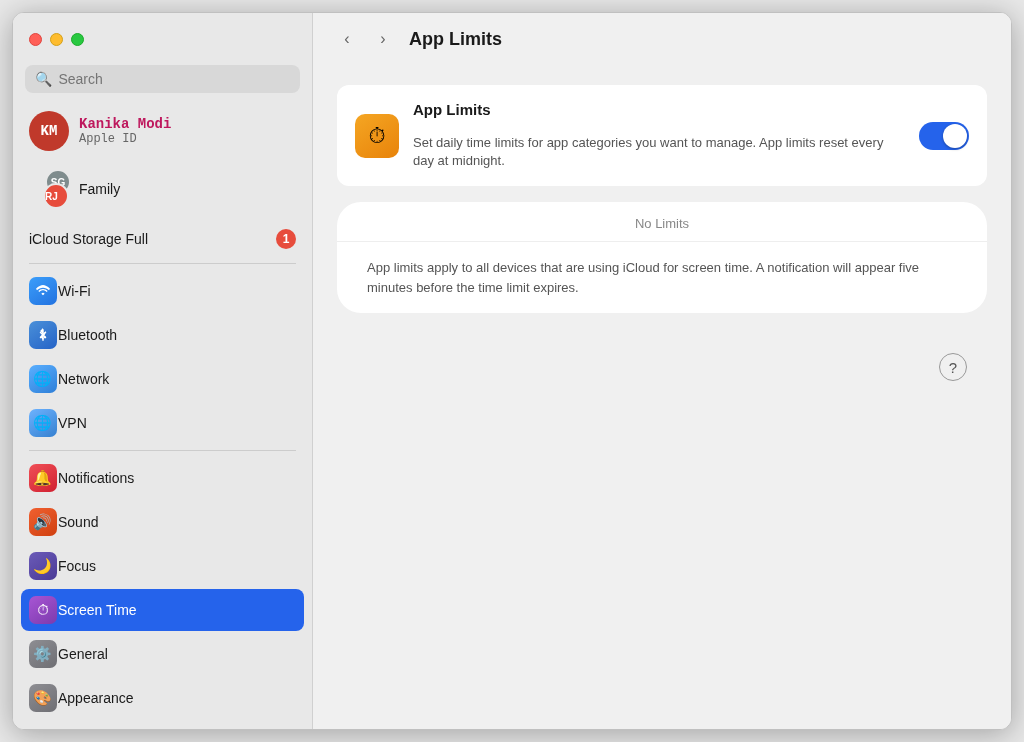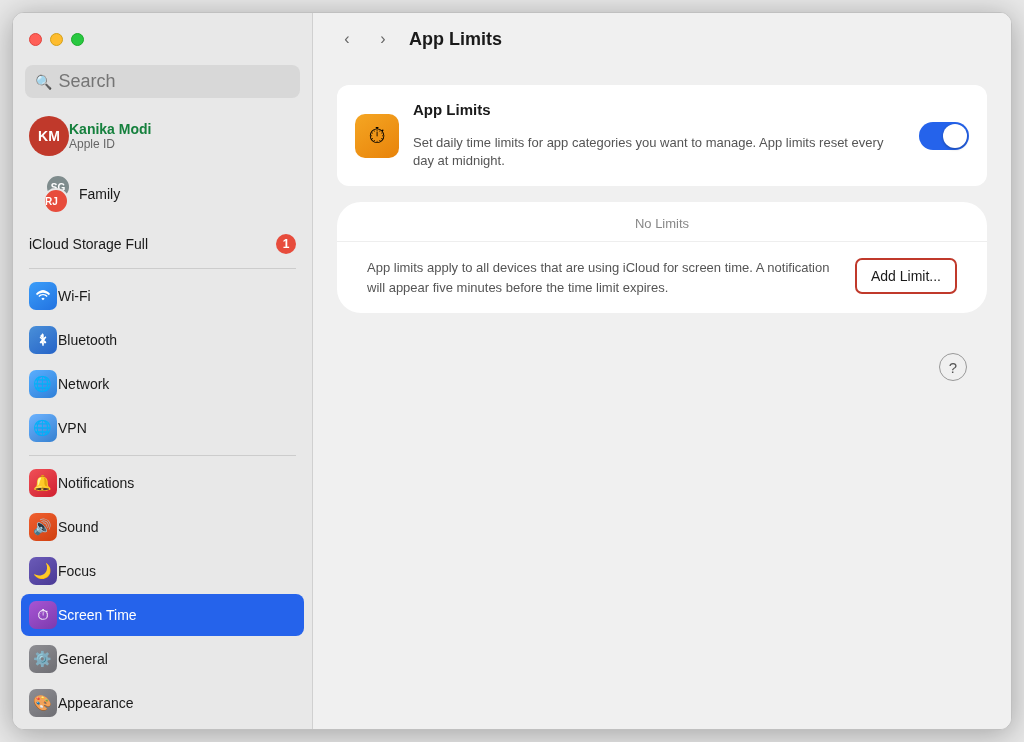--- a/index.html
+++ b/index.html
@@ -65,57 +65,59 @@
       gap: 6px;
     }
     .search-bar .search-icon-svg {
       color: #888;
       font-size: 14px;
     }
     .search-bar input {
       background: transparent;
       border: none;
       outline: none;
-      font-size: 18px;
+      font-size: 14px;
       color: #14532d;
       width: 100%;
     }
 
     .sidebar-content {
       flex: 1;
       overflow-y: auto;
       padding: 0 8px;
     }
     .sidebar-content::-webkit-scrollbar { width: 6px; }
     .sidebar-content::-webkit-scrollbar-thumb { background: #bbb; border-radius: 3px; }
 
     .user-item {
       display: flex;
       align-items: center;
+      gap: 10px;
       padding: 8px 8px;
       border-radius: 8px;
       cursor: pointer;
       margin-bottom: 2px;
+      font-family: Liberation Mono, monospace;
     }
 
     .avatar-km {
       width: 40px;
       height: 40px;
       border-radius: 50%;
       background: #c0392b;
       color: white;
       display: flex;
       align-items: center;
       justify-content: center;
       font-size: 14px;
       font-weight: 600;
       flex-shrink: 0;
     }
     .user-info { display: flex; flex-direction: column; }
-    .user-name { font-size: 14px; font-weight: 600; color: #15803d; }
+    .user-name { font-size: 14px; font-weight: 600; color: #be185d; }
     .user-sub { font-size: 12px; color: #666; }
 
     .family-item {
       display: flex;
       align-items: center;
       gap: 10px;
       padding: 8px 8px;
       border-radius: 8px;
       cursor: pointer;
       margin-bottom: 4px;
@@ -518,21 +520,20 @@
             <div class="card-desc">Set daily time limits for app categories you want to manage. App limits reset every day at midnight.</div>
           </div>
           <div class="toggle"></div>
         </div>
       </div>
 
       <div class="limits-section">
         <div class="no-limits-header">No Limits</div>
         <div class="no-limits-body">
           <span class="no-limits-text">App limits apply to all devices that are using iCloud for screen time. A notification will appear five minutes before the time limit expires.</span>
-          <button class="add-limit-btn">Add Limit...</button>
         </div>
       </div>
 
       <div class="help-row">
         <button class="help-btn">?</button>
       </div>
     </div>
   </div>
 </div>
 

